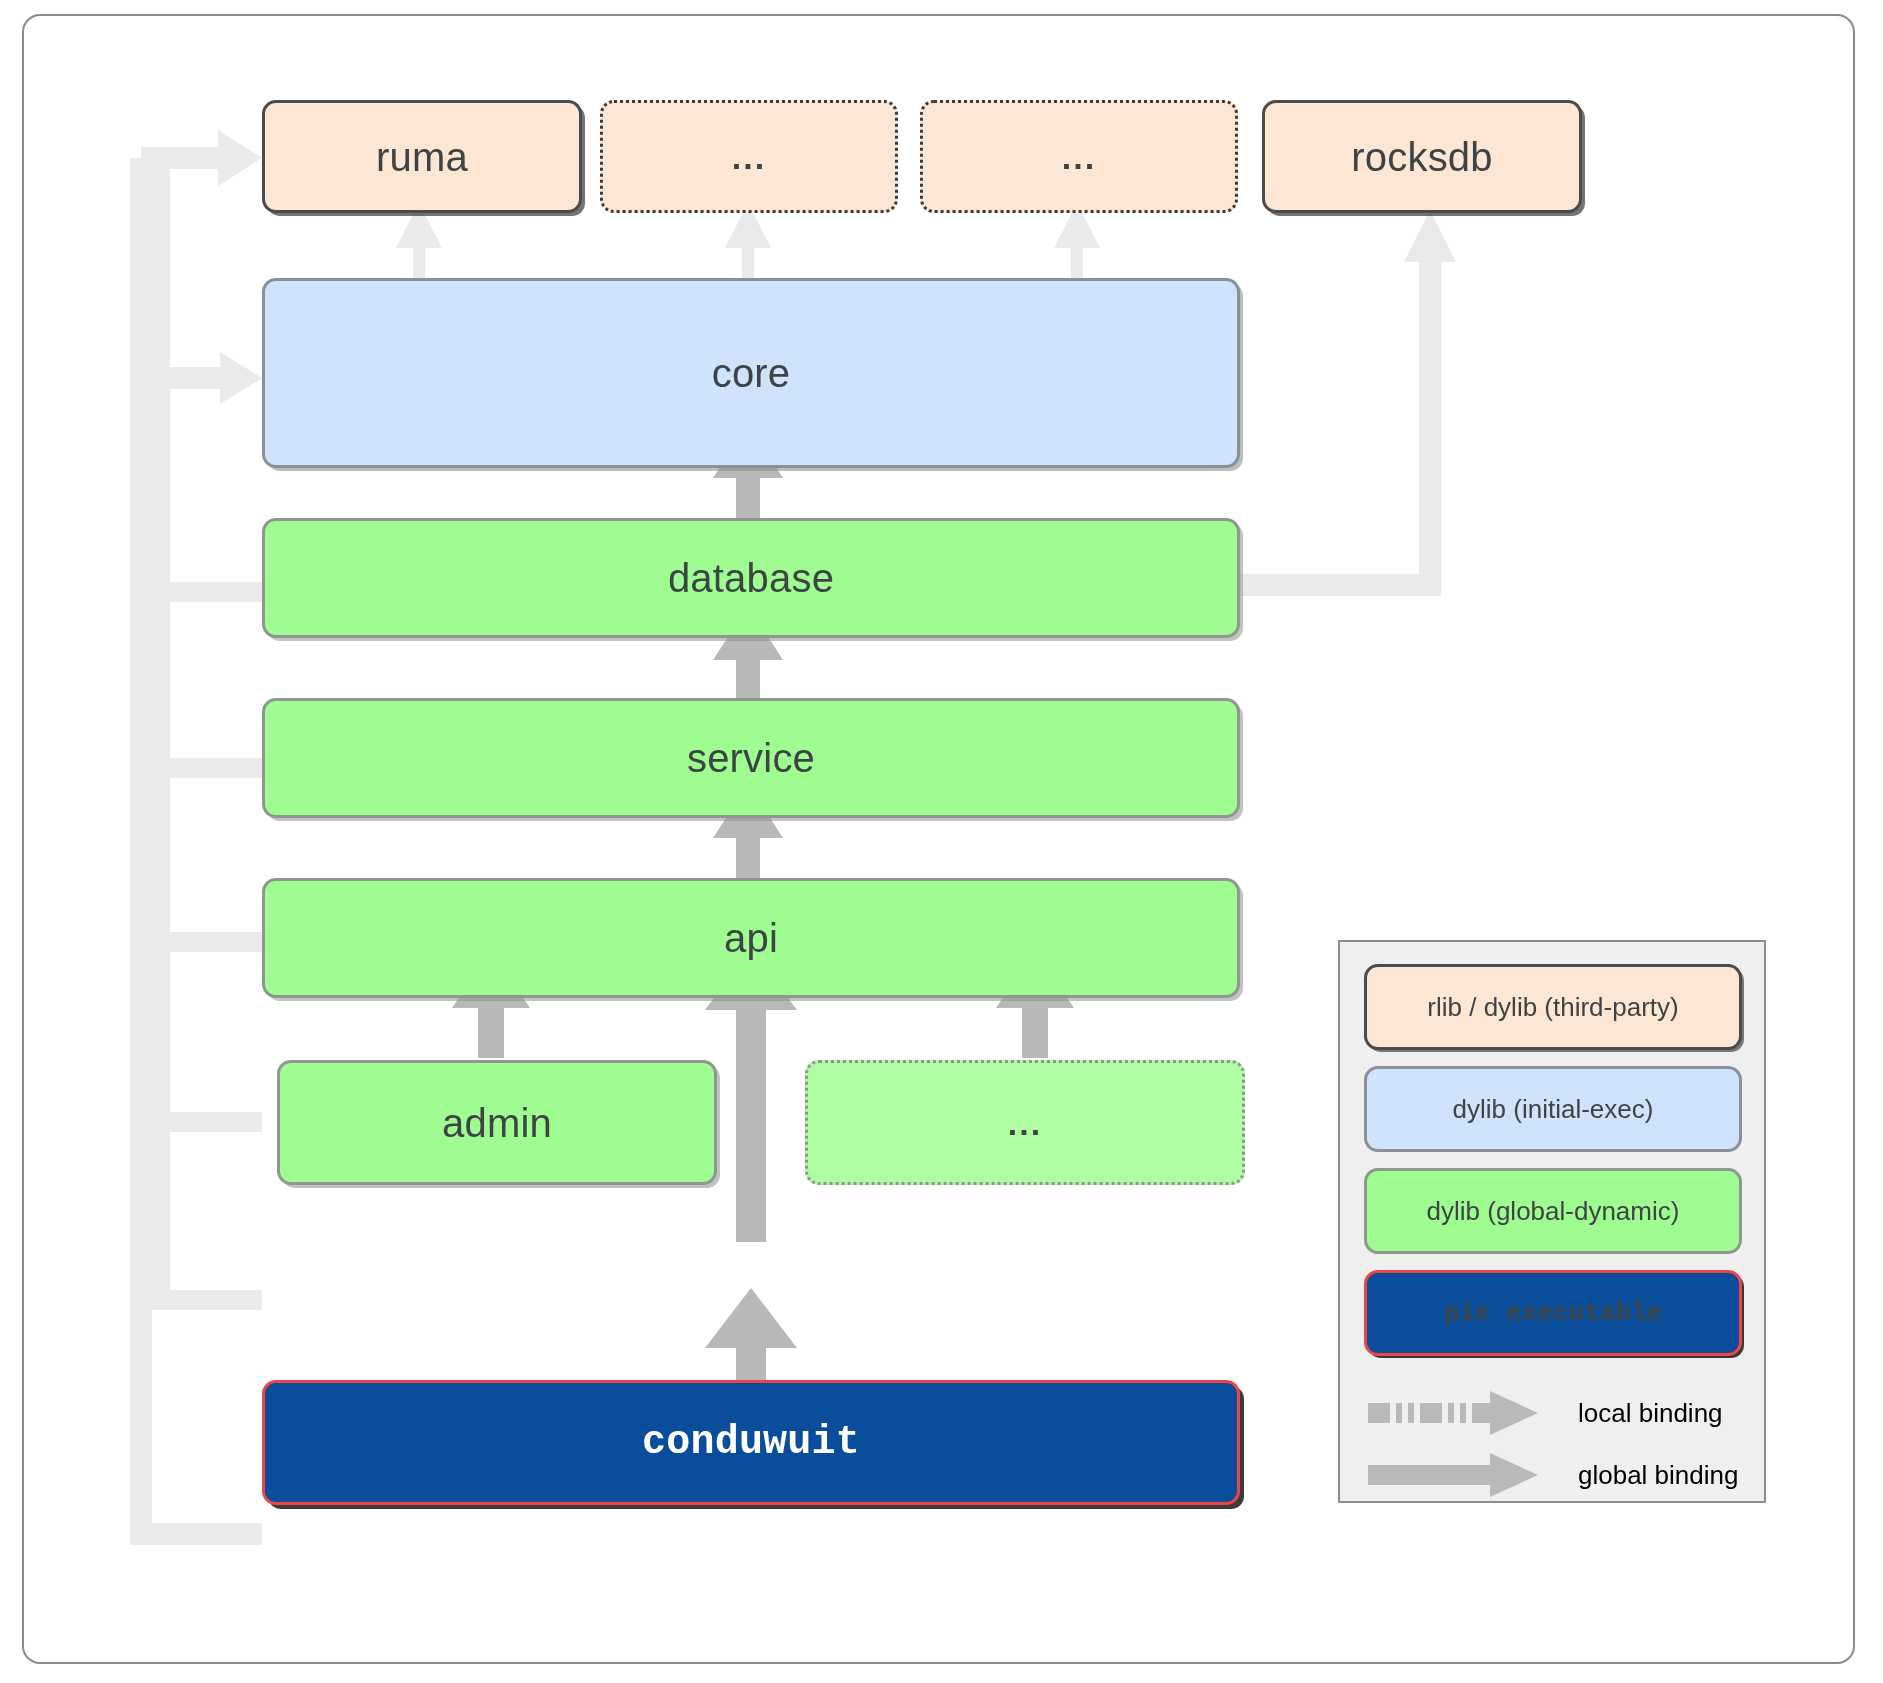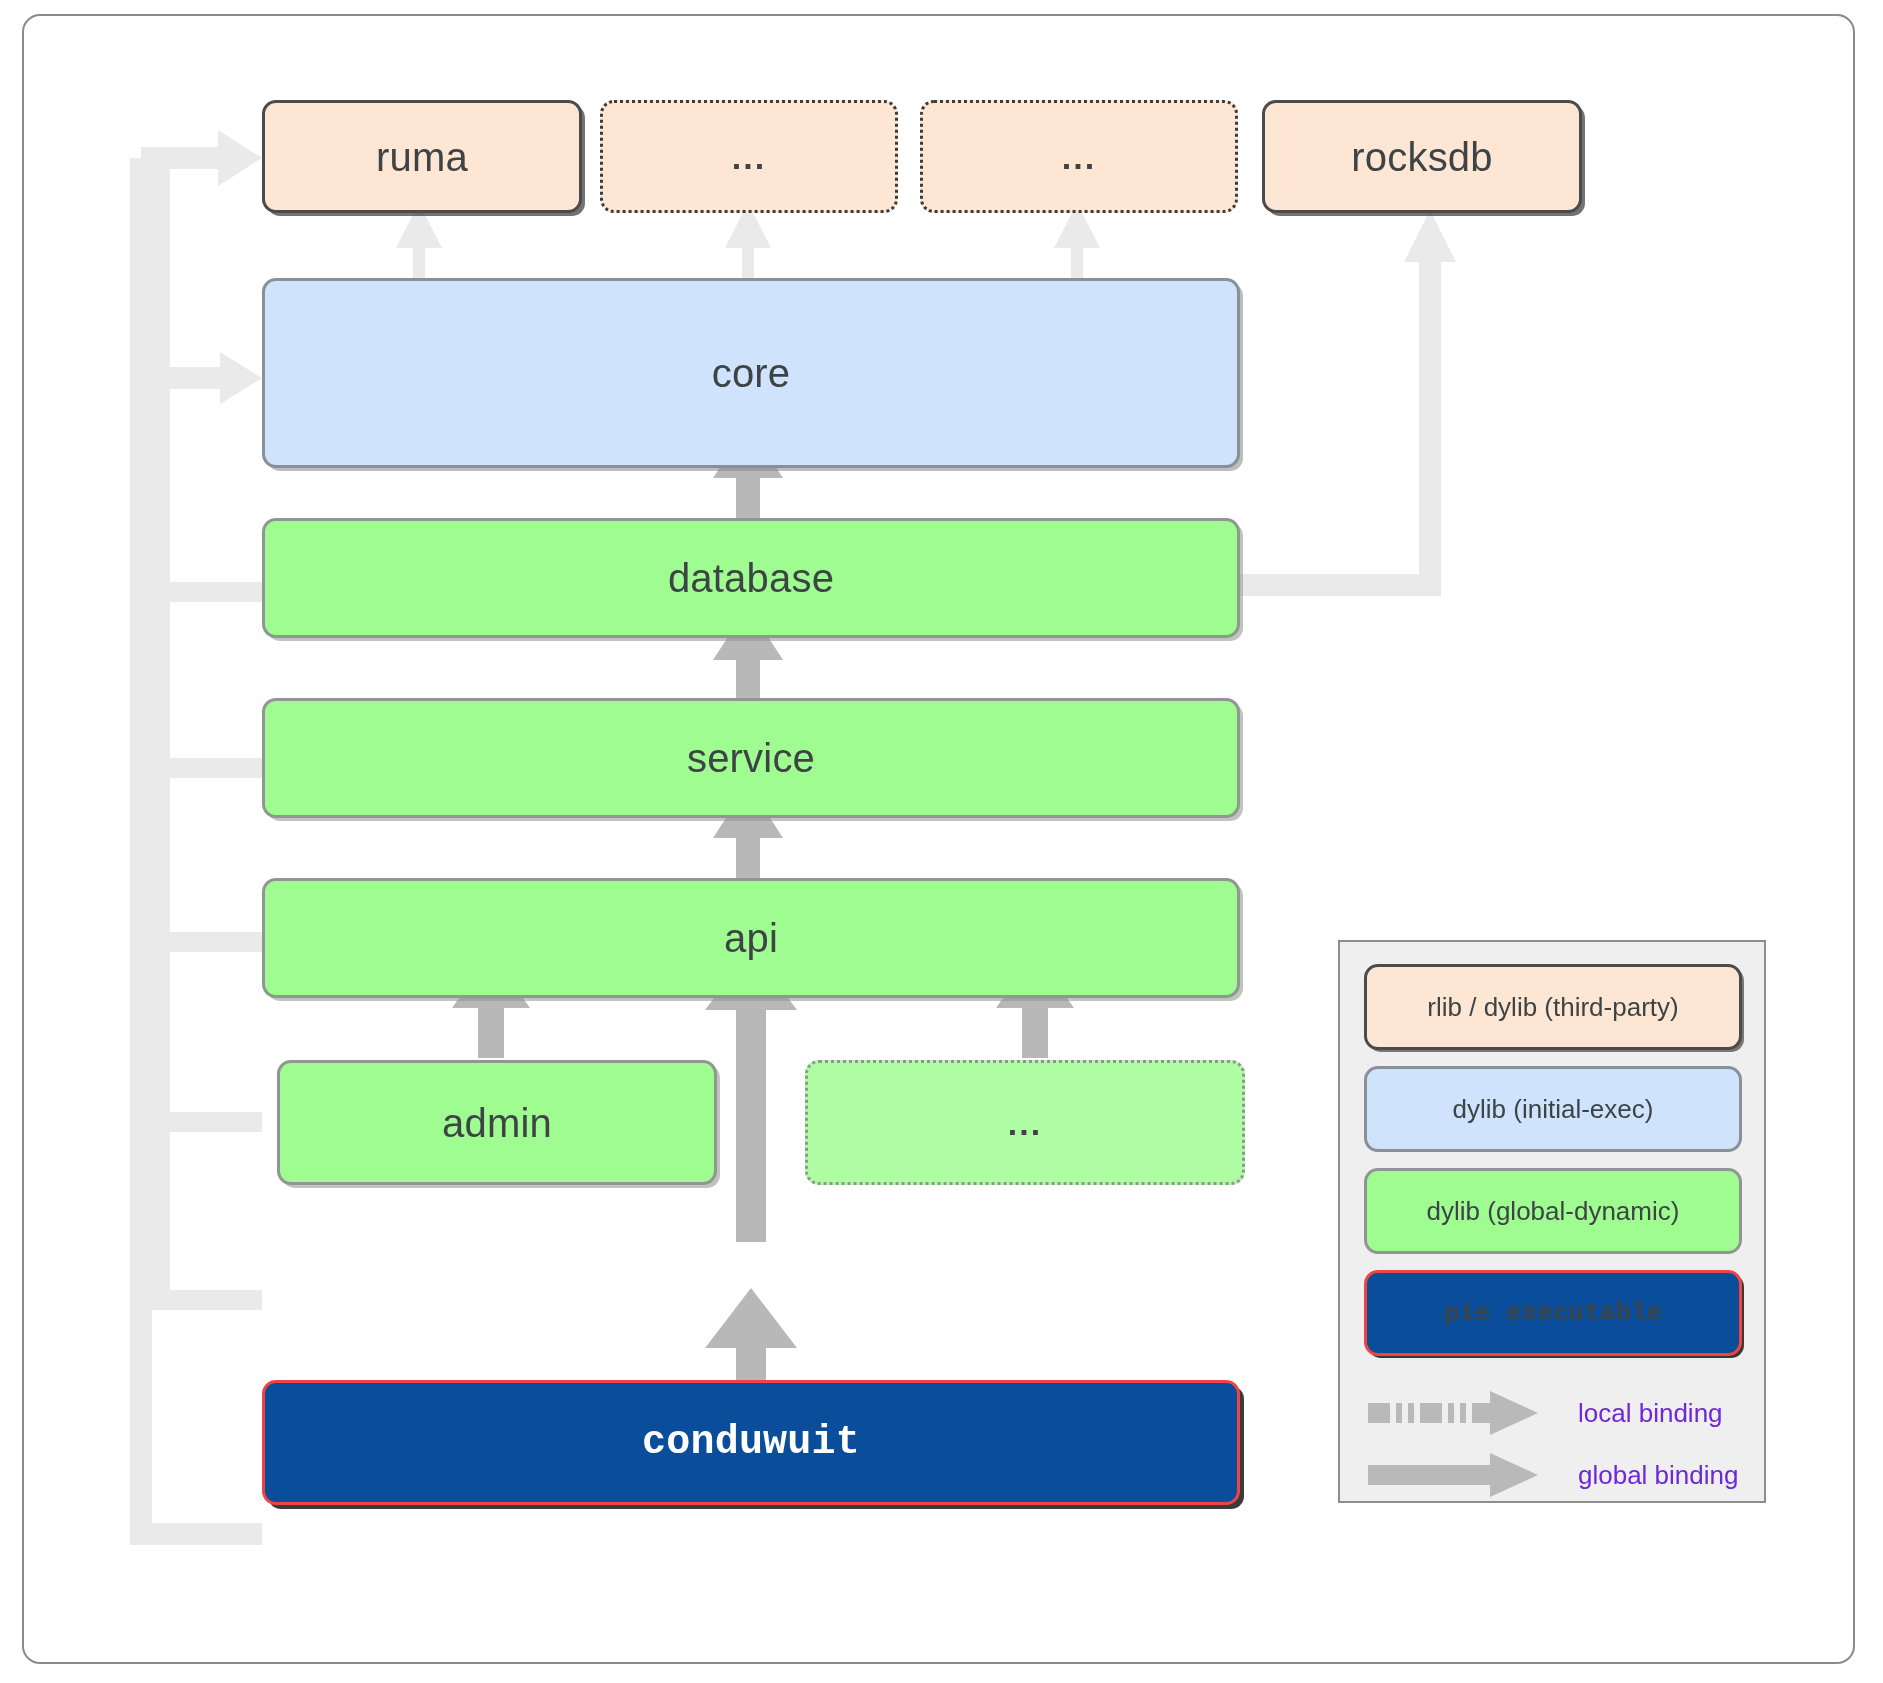--- a/index.html
+++ b/index.html
@@ -25,21 +25,21 @@
   svg.wires{position:absolute;left:0;top:0;width:1883px;height:1683px;pointer-events:none;}
 
   
   #legend{position:absolute;left:1338px;top:940px;width:428px;height:563px;
           background:#efefef;border:2px solid #8d8d8d;box-sizing:border-box;}
   .lgitem{position:absolute;left:24px;width:378px;height:86px;border-radius:14px;
           box-sizing:border-box;display:flex;align-items:center;justify-content:center;
           font-size:26px;color:#3e4446;}
   .lgrow{position:absolute;left:20px;width:390px;height:62px;display:flex;align-items:center;}
   .lgrow .swatch{width:200px;height:48px;position:relative;flex:0 0 auto;}
-  .lgrow .txt{font-size:26px;color:#6d28d9;margin-left:18px;}
+  .lgrow .txt{font-size:26px;color:#000000;margin-left:18px;}
 </style>
 </head>
 <body>
 
 <div id="stage">
   <div id="frame"></div>
 
   <svg class="wires" viewBox="0 0 1883 1683">
     <defs>
       

